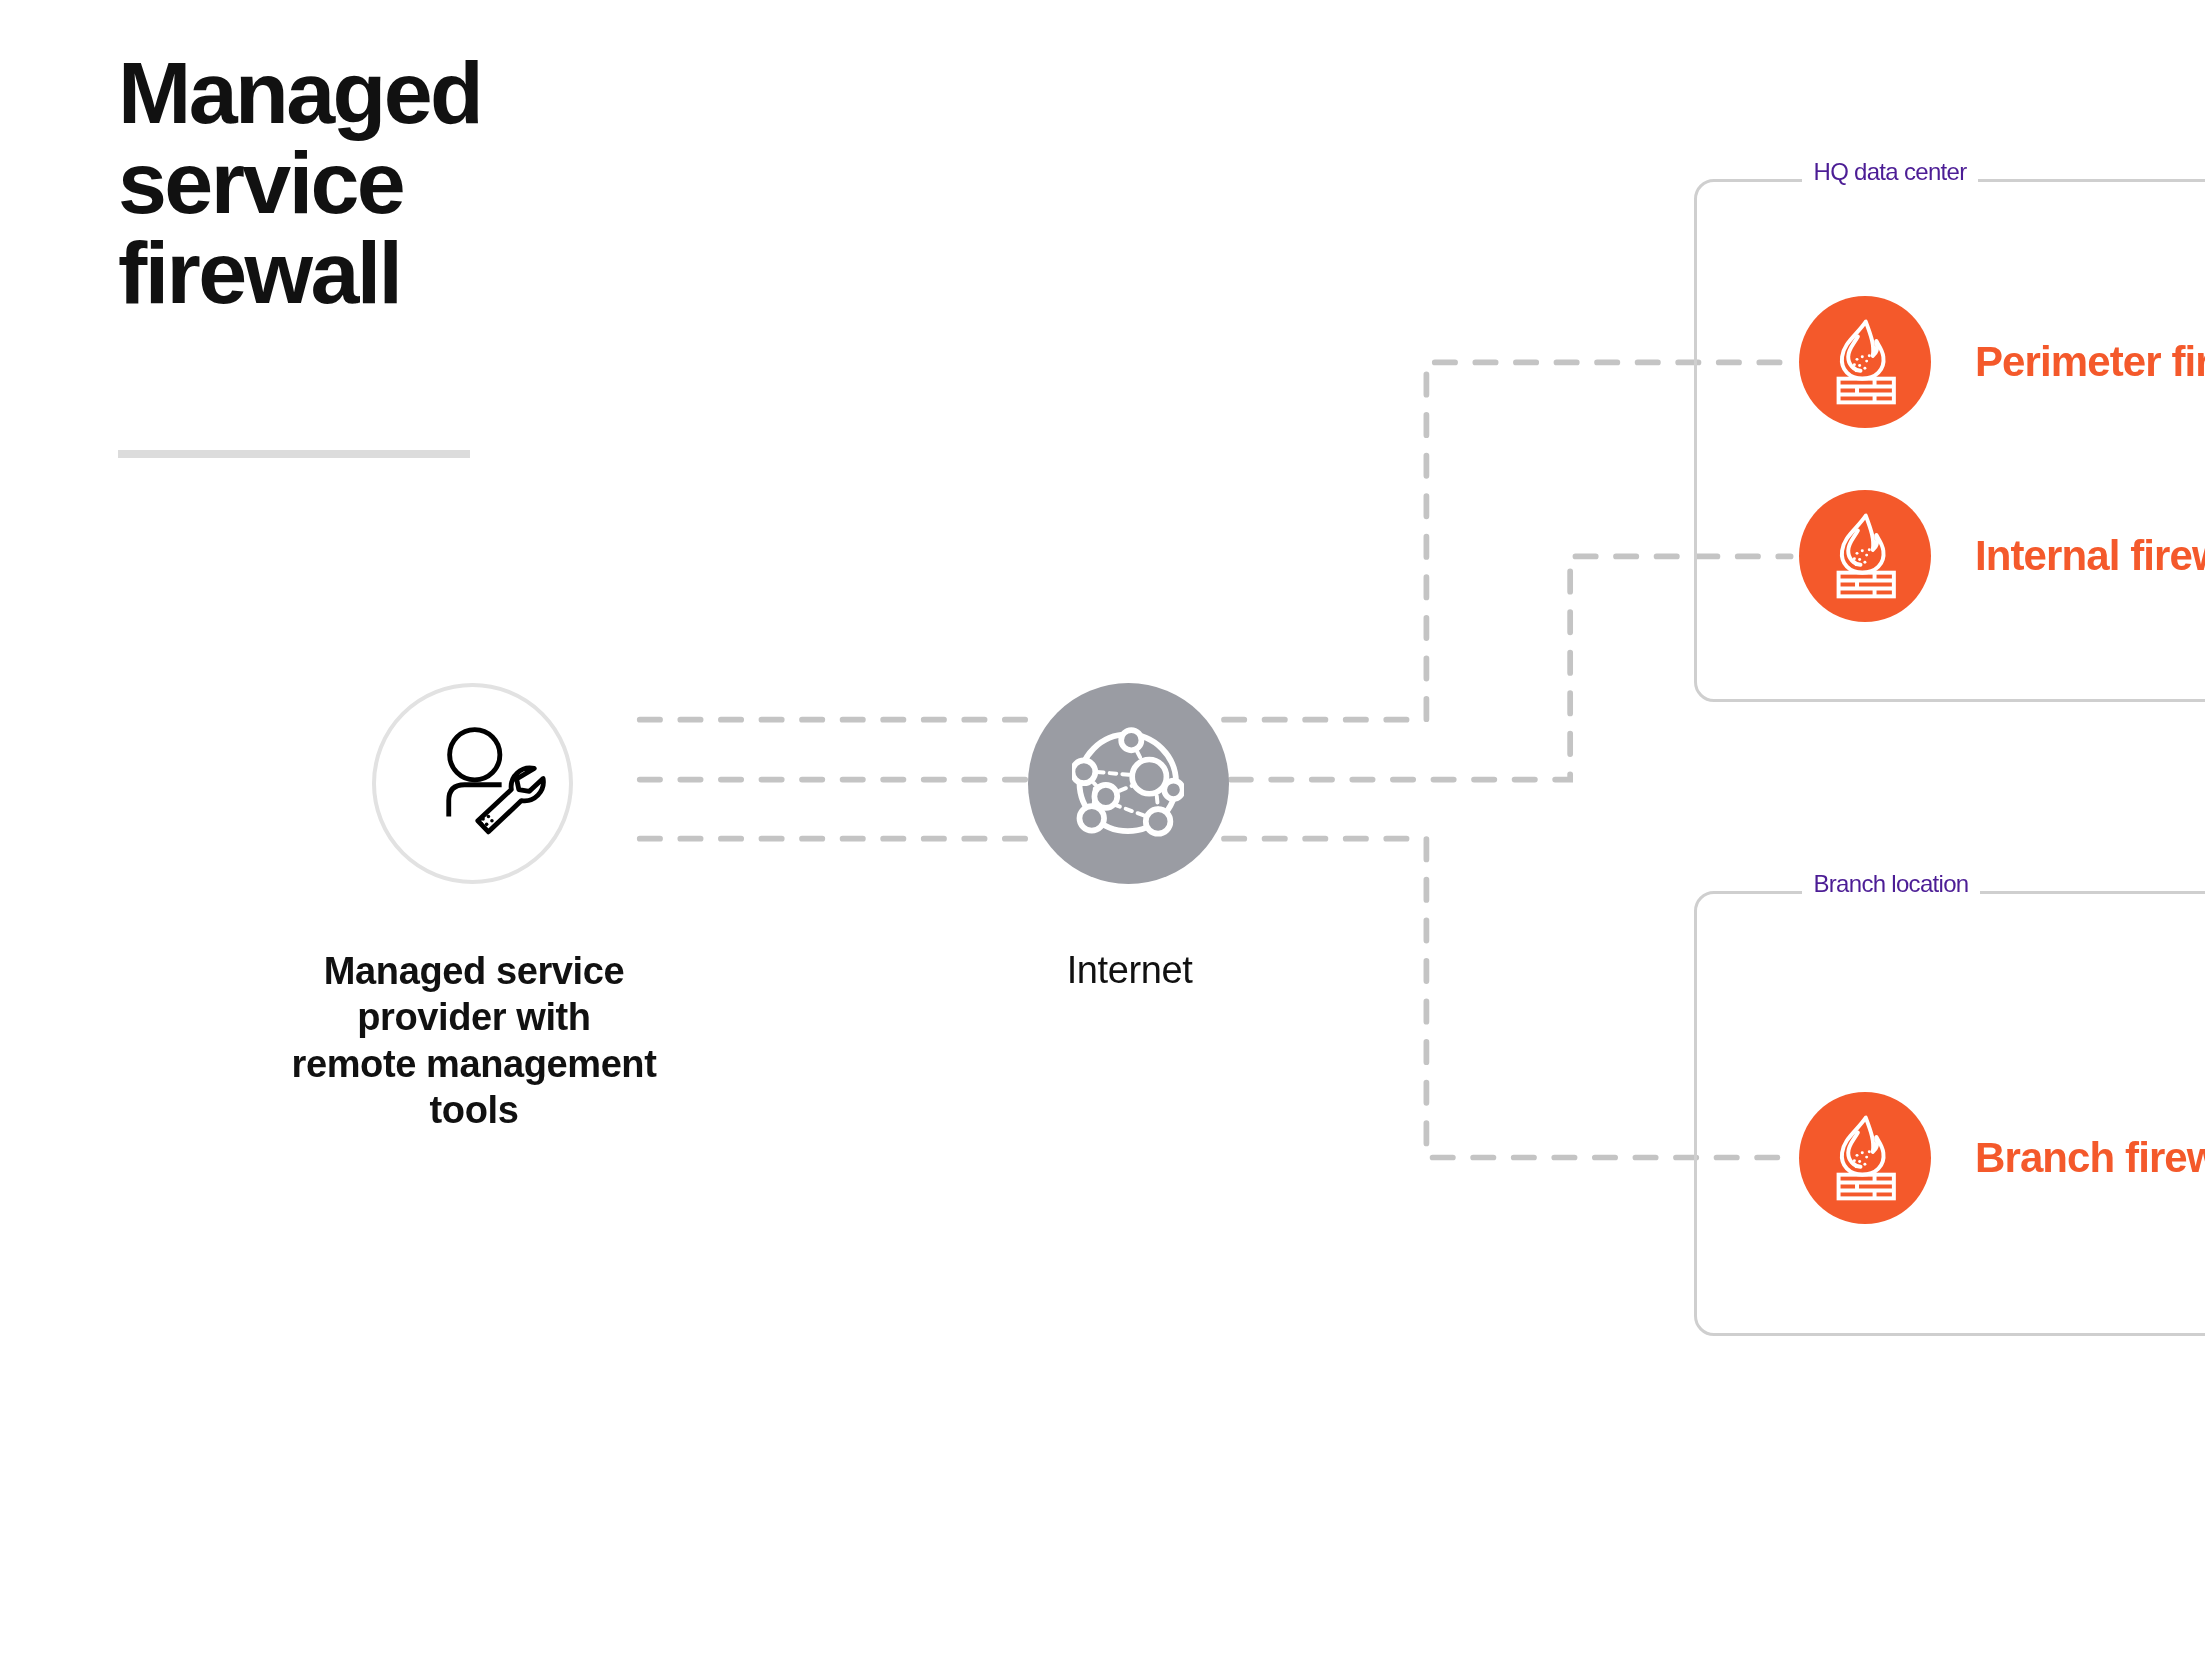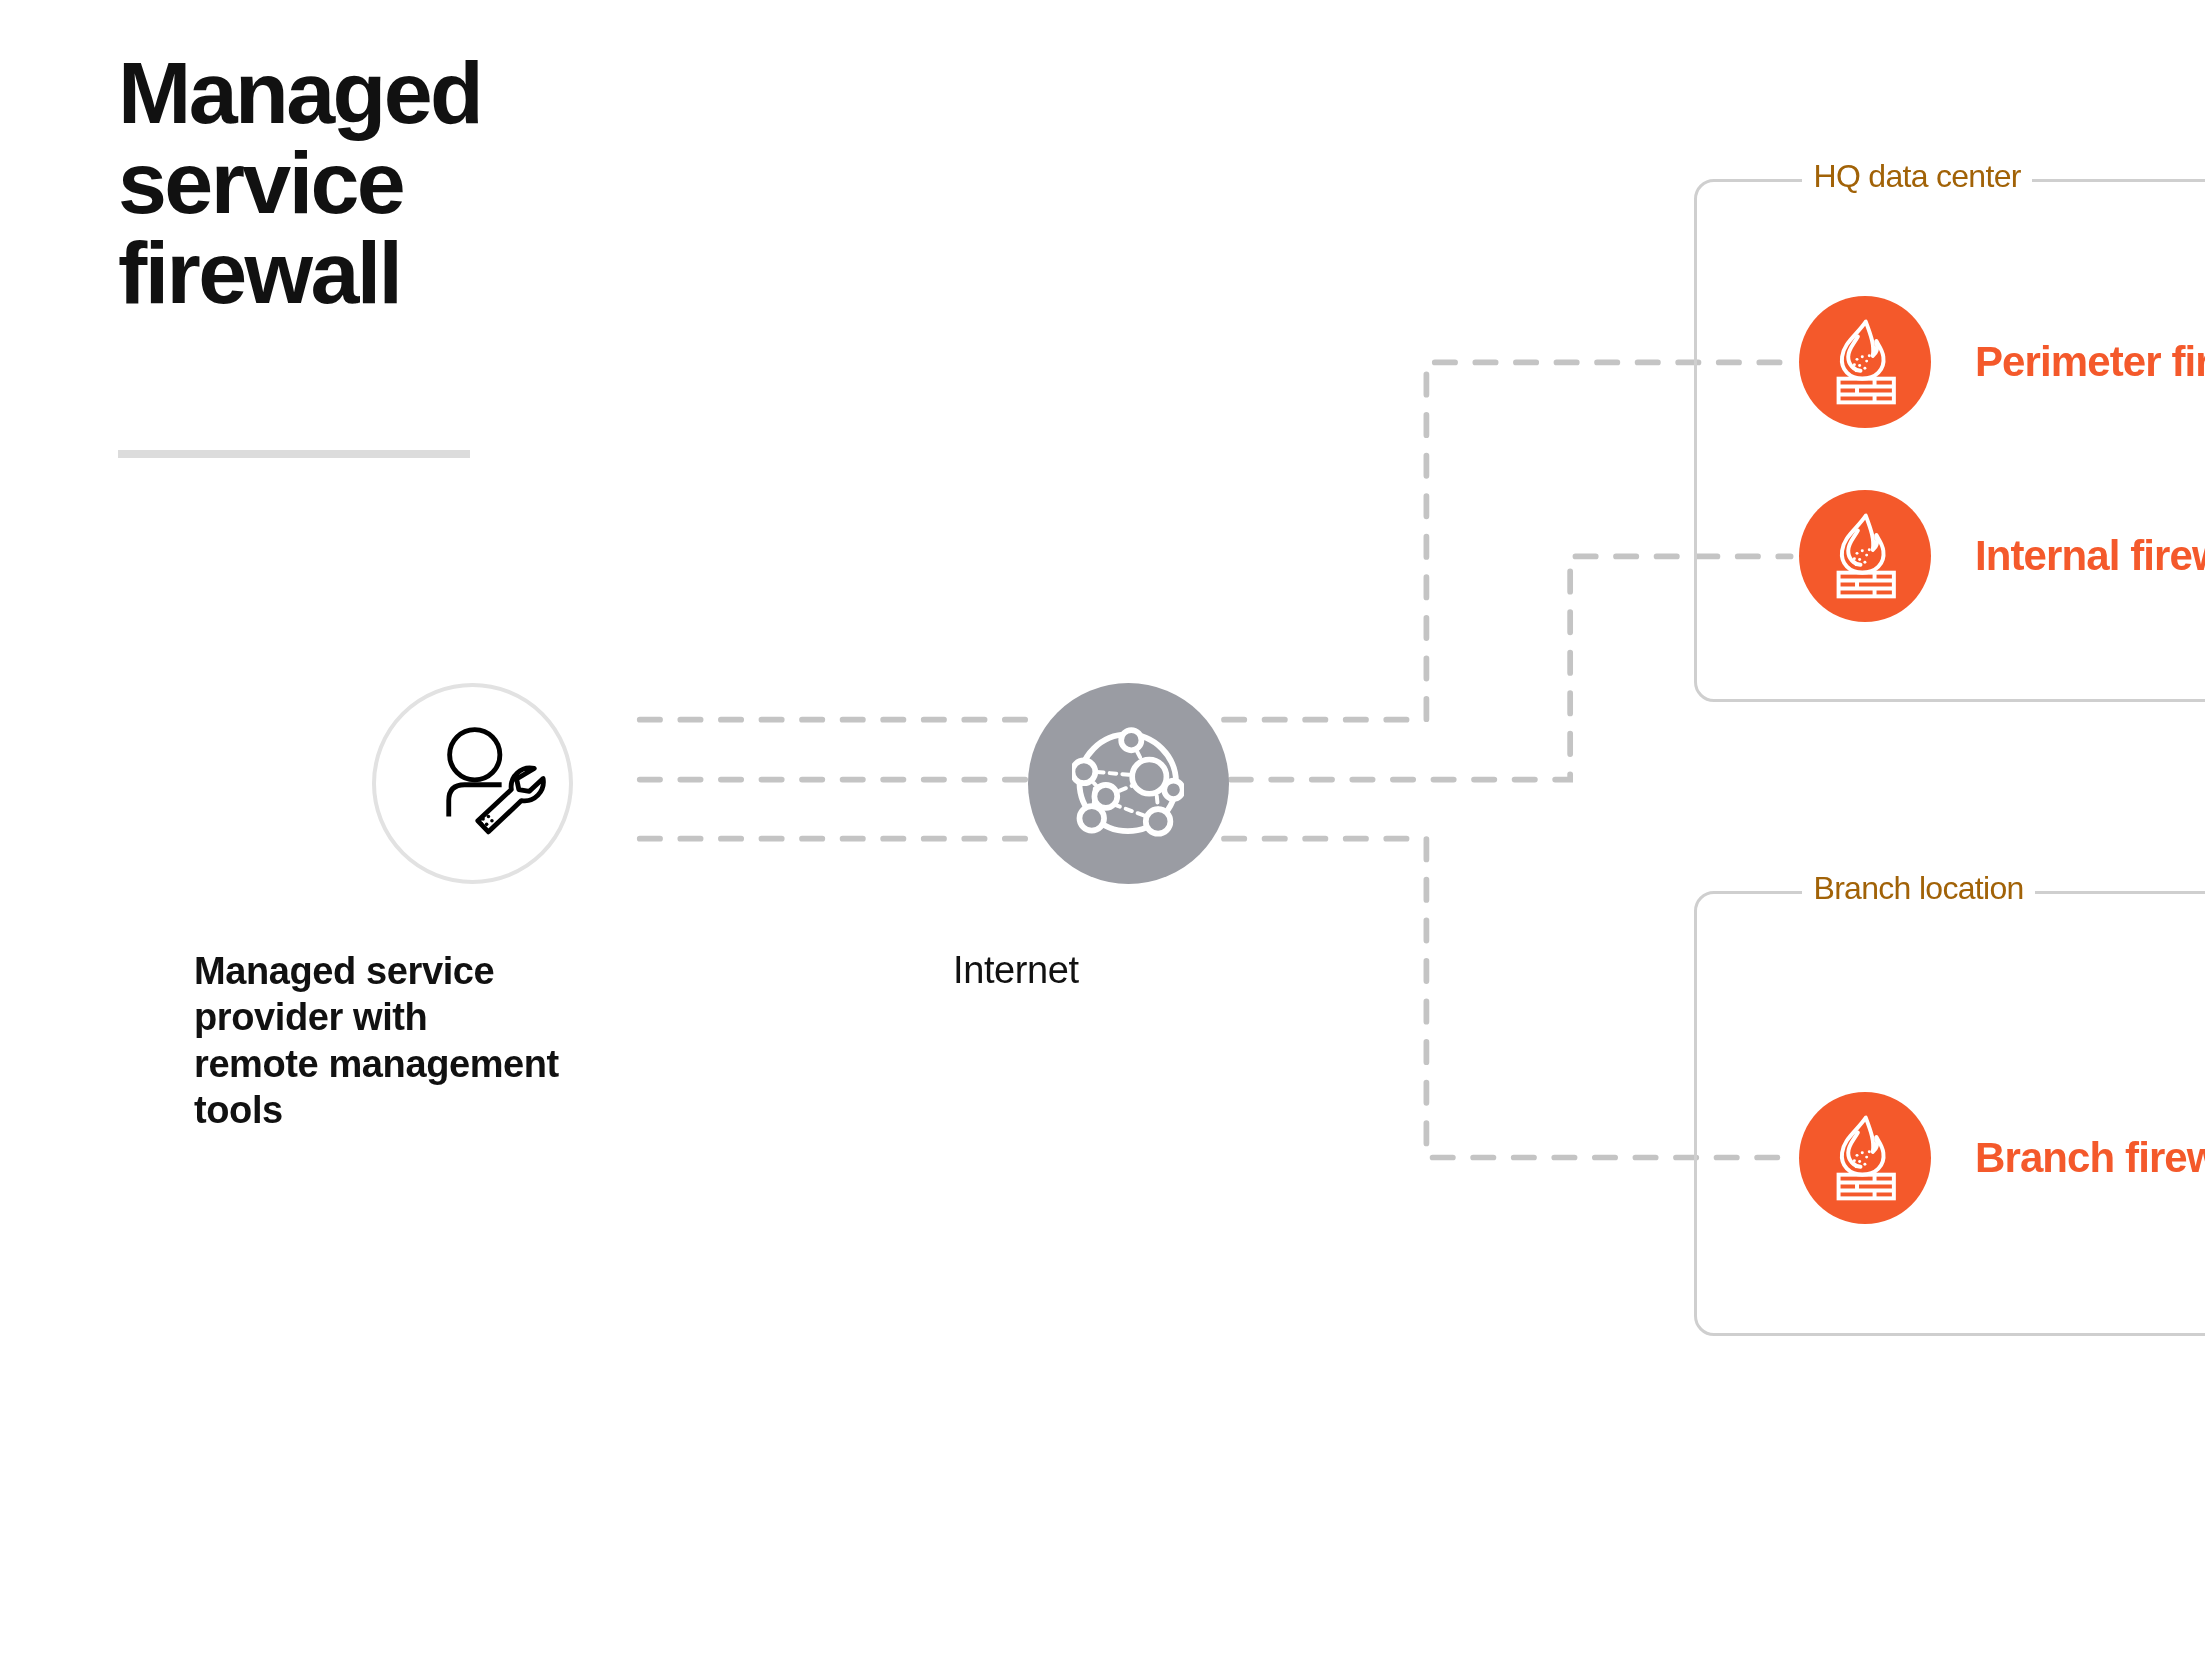--- a/index.html
+++ b/index.html
@@ -40,20 +40,21 @@
     height: 8px;
     background: #dcdcdc;
   }
   .node-circle {
     position: absolute;
     border-radius: 50%;
     box-sizing: border-box;
   }
   .node-caption {
     position: absolute;
+    text-align: center;
     color: #111111;
     white-space: pre-line;
   }
 
   
   #msp-circle {
     left: 372px;
     top: 683px;
     width: 201px;
     height: 201px;
@@ -108,22 +109,22 @@
     border-radius: 20px;
     box-sizing: border-box;
     background: transparent;
   }
   #panel-hq   { left: 1694px; top: 179px;  width: 1067px; height: 523px; }
   #panel-br   { left: 1694px; top: 891px; width: 1067px; height: 445px; }
 
   .panel-label {
     position: absolute;
     background: #ffffff;
-    color: #a16207;
-    font-size: 32px;
+    color: #4c1d95;
+    font-size: 24px;
     font-weight: 400;
     letter-spacing: -0.7px;
     padding: 0 11.5px;
     line-height: 1;
     white-space: nowrap;
   }
   #label-hq { left: 1802px; top: 160px; }
   #label-br { left: 1802px; top: 872px; }
 
   

